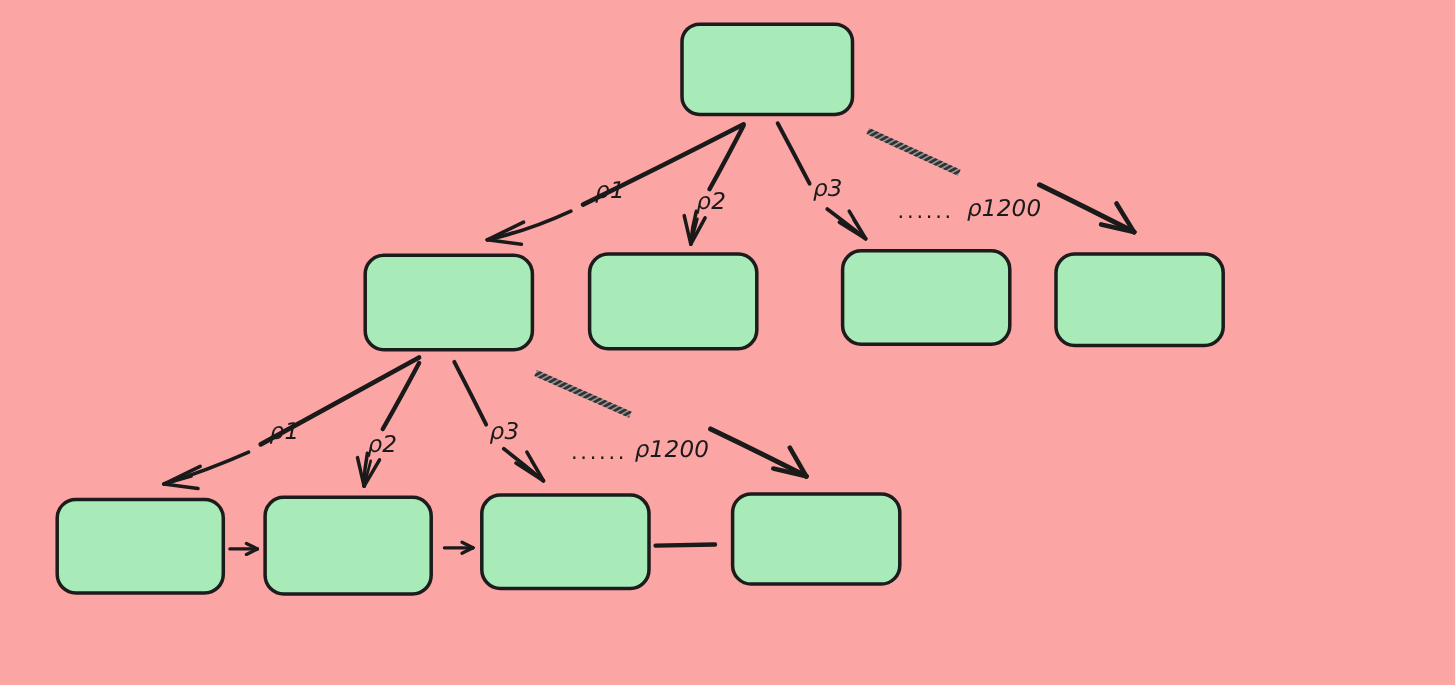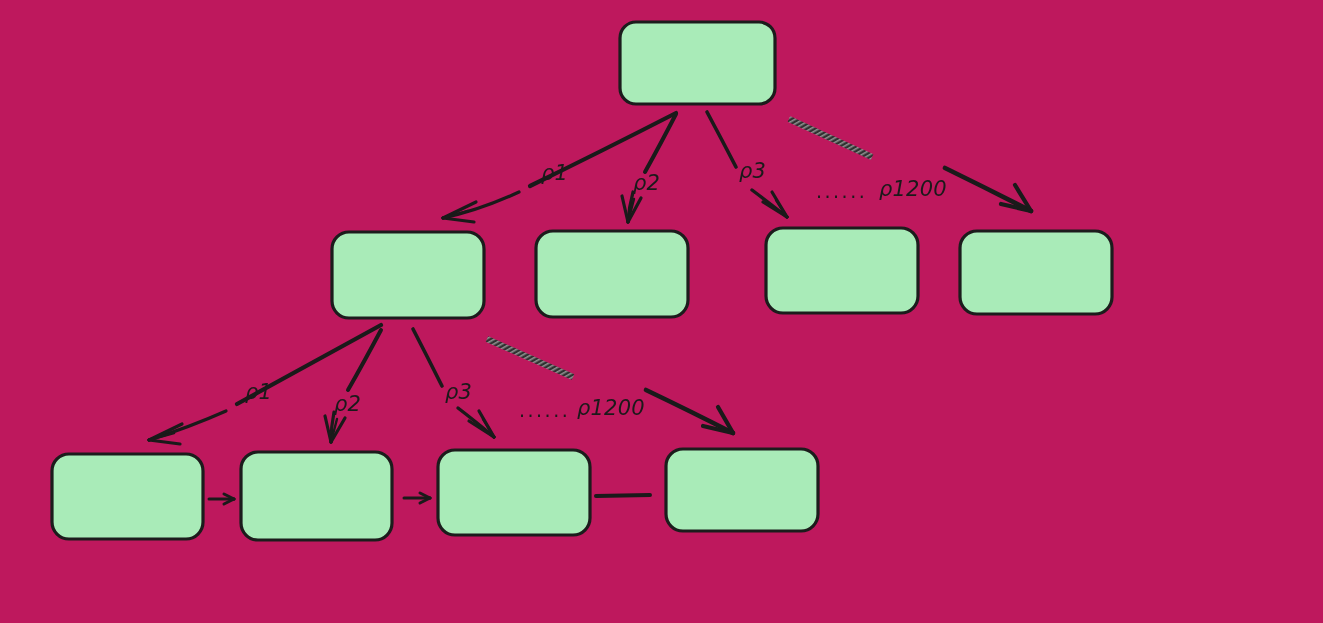--- a/index.html
+++ b/index.html
@@ -4,21 +4,21 @@
 <style>
   html, body {
     margin: 0;
     padding: 0;
     background: #ffffff;
   }
   #canvas {
     position: relative;
     width: 1323px;
     height: 623px;
-    background: #be185d;
+    background: #fca5a5;
     overflow: hidden;
     font-family: "DejaVu Sans", sans-serif;
   }
   #diagram-svg {
     position: absolute;
     top: 0;
     left: 0;
     width: 1323px;
     height: 623px;
   }

